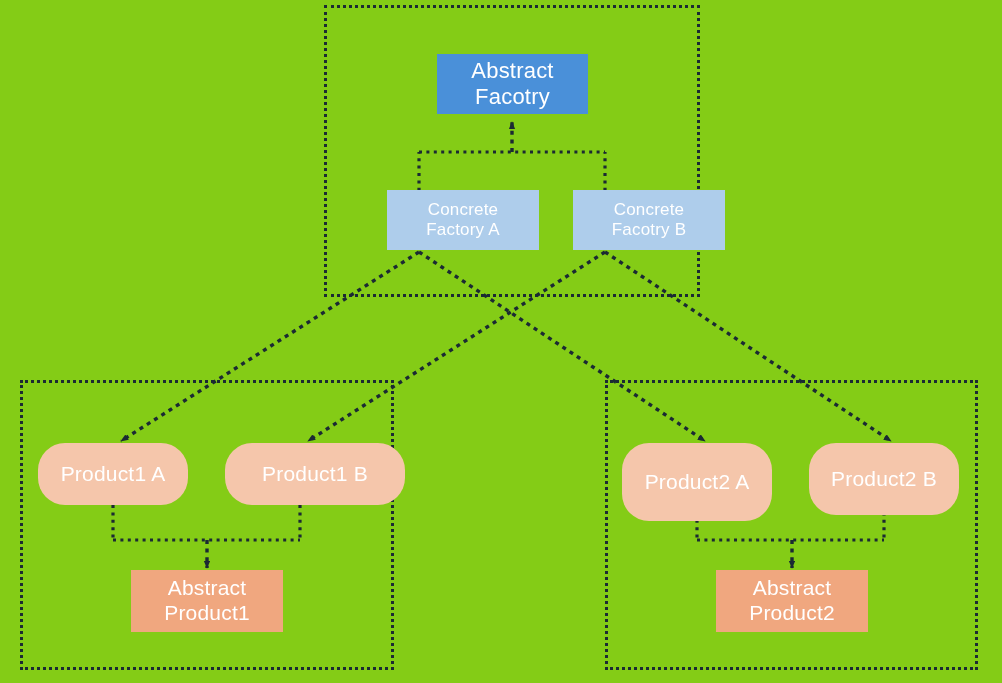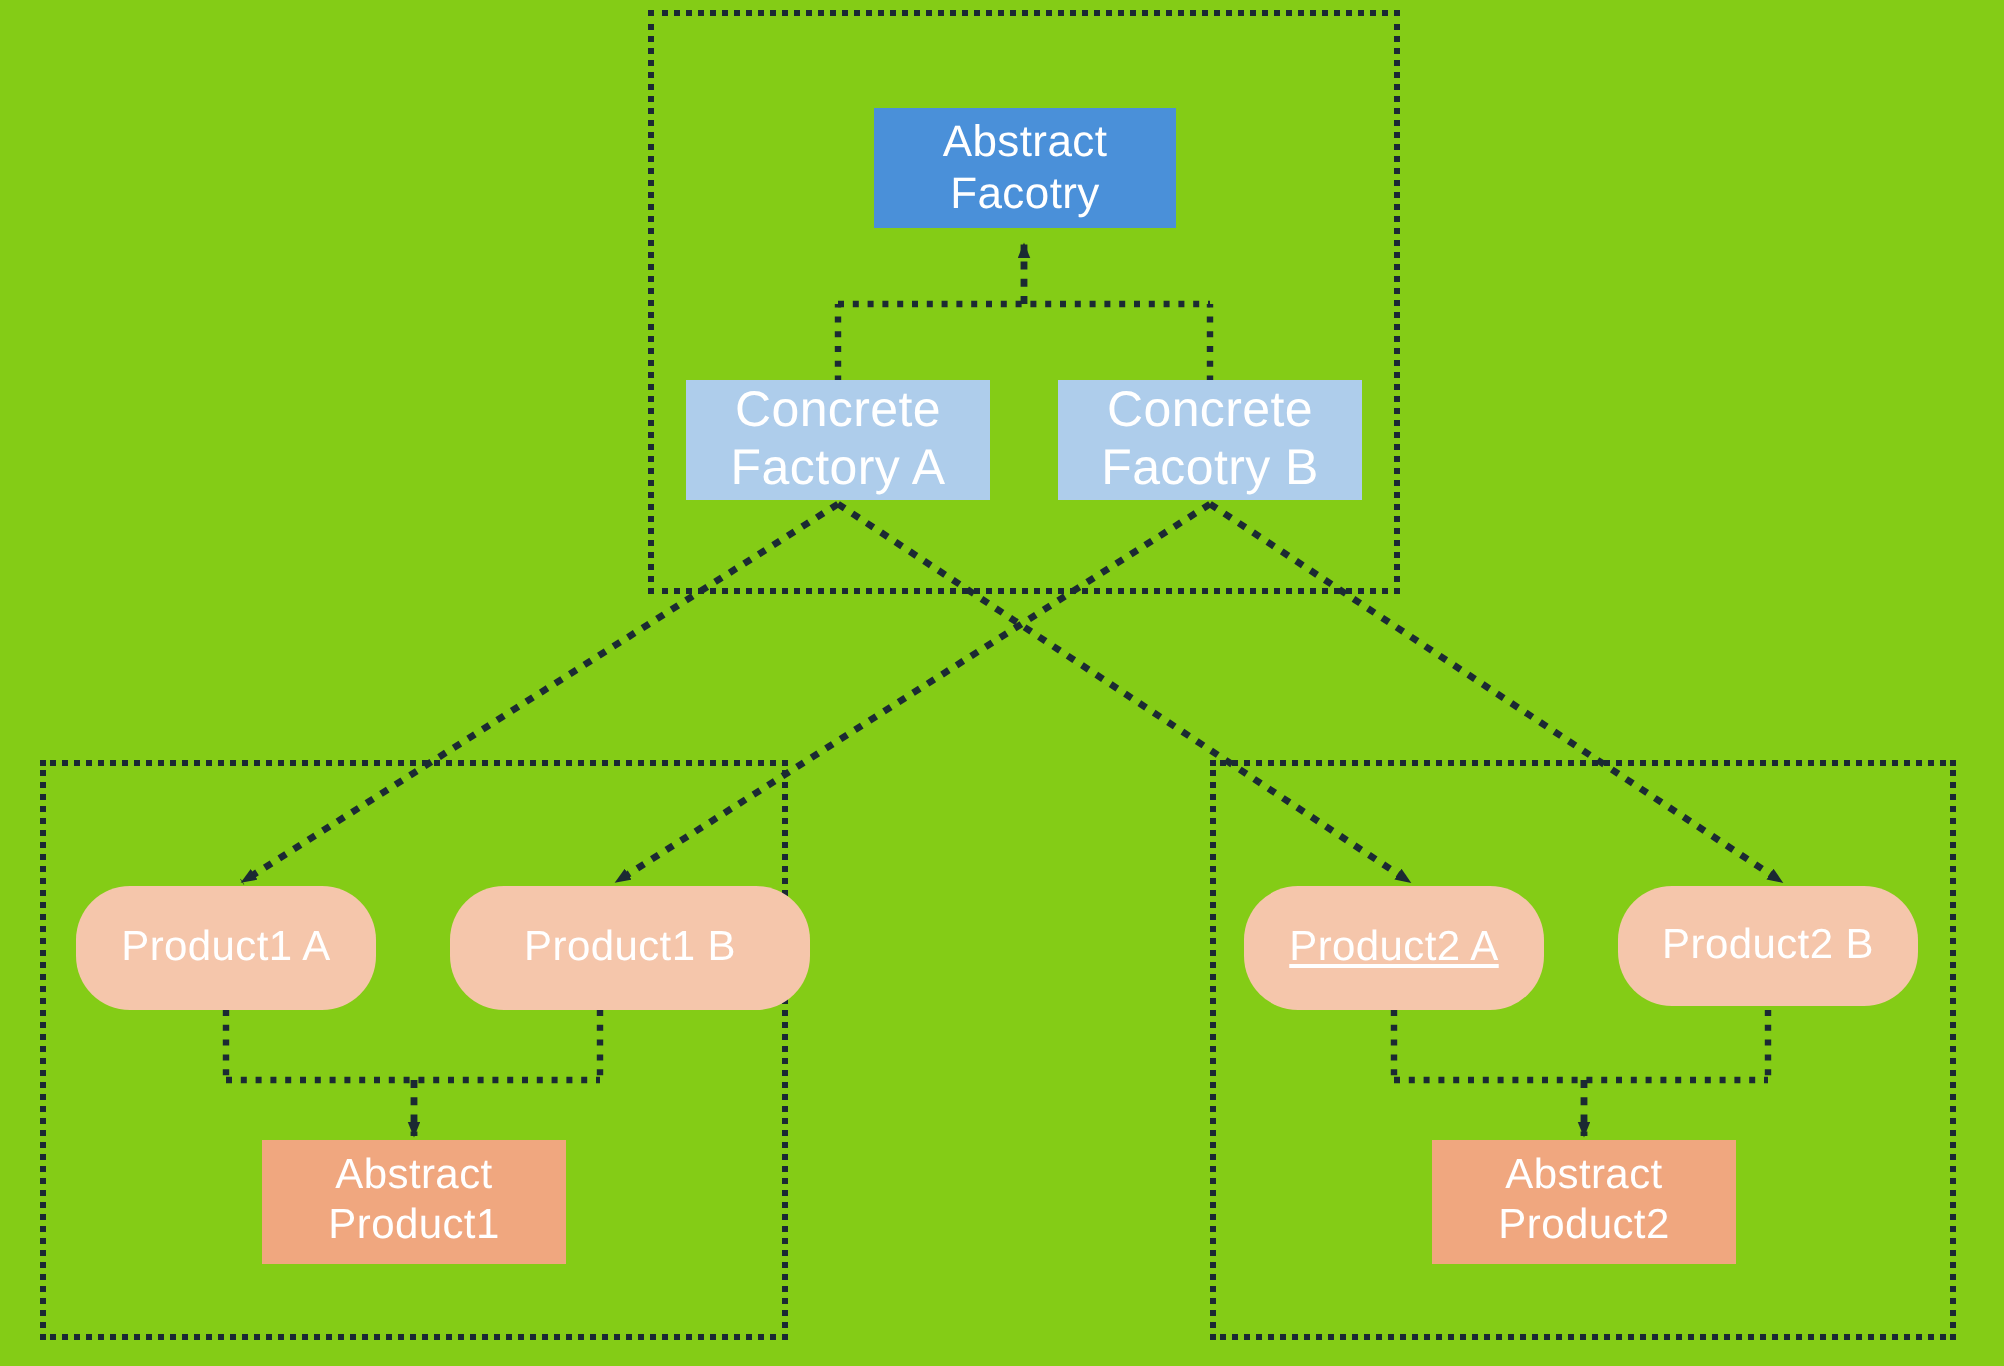--- a/index.html
+++ b/index.html
@@ -38,21 +38,21 @@
     align-items: center;
     justify-content: center;
     text-align: center;
     color: #ffffff;
     line-height: 1.18;
     letter-spacing: 0.2px;
     font-weight: 400;
     white-space: pre-line;
   }
   .node-abstract-factory { background: #4a90d9; font-size: 22px; }
-  .node-concrete        { background: #aecdeb; font-size: 25px; }
+  .node-concrete        { background: #aecdeb; font-size: 17px; margin-left: 44px; }
   .node-product         { background: #f5c6ab; font-size: 21px; border-radius: 27px; }
   .node-abstract-product{ background: #f0a77f; font-size: 21px; }
 </style>
 </head>
 <body>
 
 <div id="canvas">
 
   <svg id="edge-layer" viewBox="0 0 1002 683" xmlns="http://www.w3.org/2000/svg">
     <defs>
@@ -121,23 +121,23 @@
   <div class="node node-concrete" style="left: 343px; top: 190px; width: 152px; height: 60px;">Concrete
 Factory A</div>
 
   <div class="node node-concrete" style="left: 529px; top: 190px; width: 152px; height: 60px;">Concrete
 Facotry B</div>
 
   <div class="node node-product" style="left: 38px; top: 443px; width: 150px; height: 62px;">Product1 A</div>
 
   <div class="node node-product" style="left: 225px; top: 443px; width: 180px; height: 62px;">Product1 B</div>
 
-  <div class="node node-product" style="left: 622px; top: 443px; width: 150px; height: 62px; text-decoration: underline;">Product2 A</div>
+  <div class="node node-product" style="left: 622px; top: 443px; width: 150px; height: 78px;">Product2 A</div>
 
-  <div class="node node-product" style="left: 809px; top: 443px; width: 150px; height: 60px;">Product2 B</div>
+  <div class="node node-product" style="left: 809px; top: 443px; width: 150px; height: 72px;">Product2 B</div>
 
   <div class="node node-abstract-product" style="left: 131px; top: 570px; width: 152px; height: 62px;">Abstract
 Product1</div>
 
   <div class="node node-abstract-product" style="left: 716px; top: 570px; width: 152px; height: 62px;">Abstract
 Product2</div>
 
 </div>
 
 </body></html>

